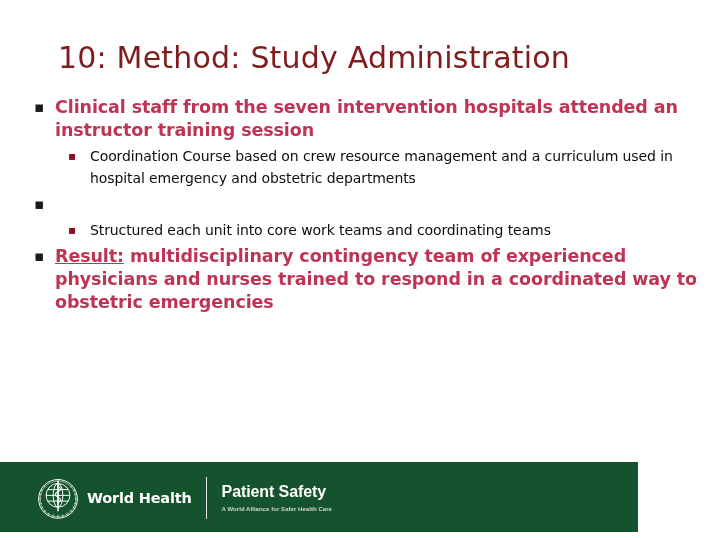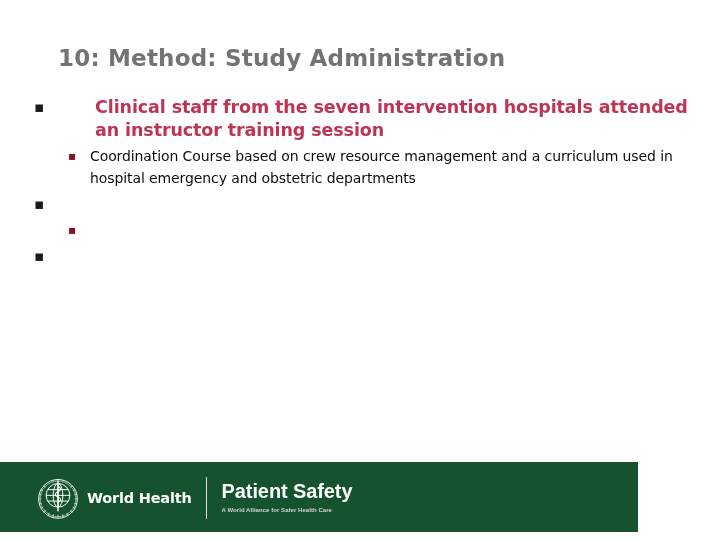--- a/index.html
+++ b/index.html
@@ -23,24 +23,24 @@
     height: 540px;
     background: #ffffff;
   }
 
   
   .slide-title {
     position: absolute;
     left: 58px;
     top: 44px;
     width: 620px;
-    font-size: 23px;
-    font-weight: bold;
+    font-size: 30px;
+    font-weight: normal;
     line-height: 28px;
-    color: #737373;
+    color: #7f1d1d;
     letter-spacing: 0.2px;
     white-space: nowrap;
   }
 
   
   .body-area {
     position: absolute;
     left: 0;
     top: 96px;
     width: 720px;
@@ -65,21 +65,20 @@
     line-height: 23px;
     font-family: "DejaVu Sans", sans-serif;
   }
   .lvl1 .btext {
     flex: 1 1 auto;
     font-size: 17.5px;
     line-height: 23px;
     font-weight: bold;
     color: #BE3455;
     letter-spacing: -0.1px;
-    margin-left: 40px;
   }
 
   
   .lvl2 {
     padding-left: 68px;
     padding-right: 30px;
     margin-top: 3px;
     margin-bottom: 4px;
   }
   .lvl2 .marker {
@@ -146,21 +145,21 @@
     height: 42px;
     background: #e0e0e0;
     margin: 0 15px 0 14px;
   }
 
   .ps-block {
     flex: 0 0 auto;
   }
   .ps-title {
     color: #ffffff;
-    font-size: 20px;
+    font-size: 16px;
     font-weight: bold;
     line-height: 19px;
     letter-spacing: -0.1px;
     font-family: "Liberation Sans", "DejaVu Sans", sans-serif;
   }
   .ps-tagline {
     color: #d4d4d4;
     font-size: 6px;
     line-height: 9px;
     margin-top: 4px;
@@ -187,24 +186,26 @@
       <span class="marker">▪</span>
       <span class="btext">Coordination Course based on crew resource management and a curriculum used in hospital emergency and obstetric departments</span>
     </div>
 
     <div class="bullet-row lvl1">
       <span class="marker">▪</span>
     </div>
 
     <div class="bullet-row lvl2">
       <span class="marker">▪</span>
+      <span class="btext">Structured each unit into core work teams and coordinating teams</span>
     </div>
 
     <div class="bullet-row lvl1">
       <span class="marker">▪</span>
+      <span class="btext"><span class="underlined">Result:</span><span> multidisciplinary contingency team of experienced physicians and nurses trained to respond in a coordinated way to obstetric emergencies</span></span>
     </div>
 
   </div>
 
   <div class="footer-band">
     <div class="footer-logo">
 
       <span class="who-emblem">
         <svg viewBox="0 0 100 100" width="44" height="44" aria-hidden="true">
           <g fill="none" stroke="#ffffff" stroke-width="2.2">

